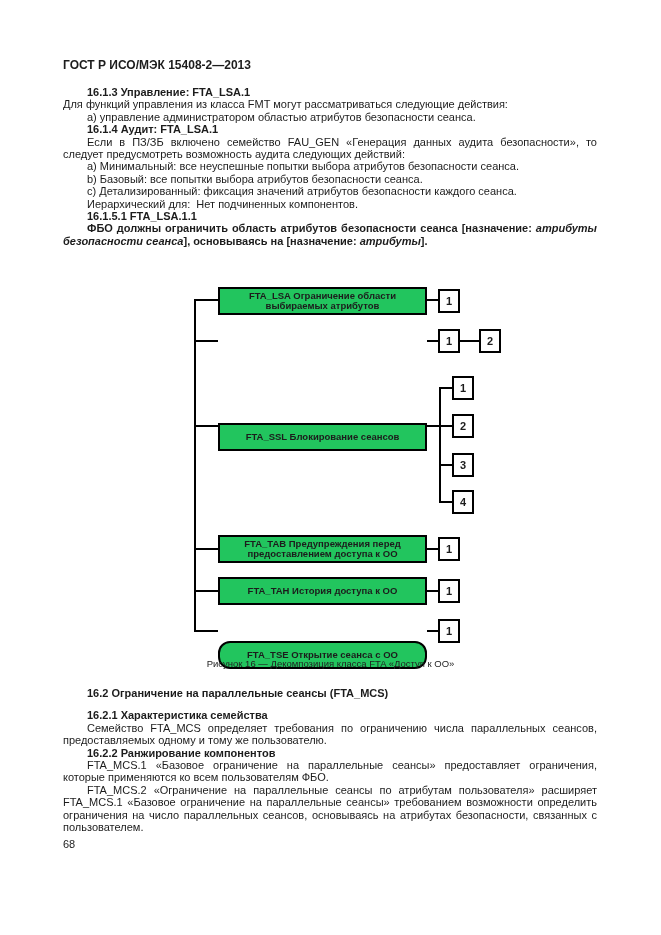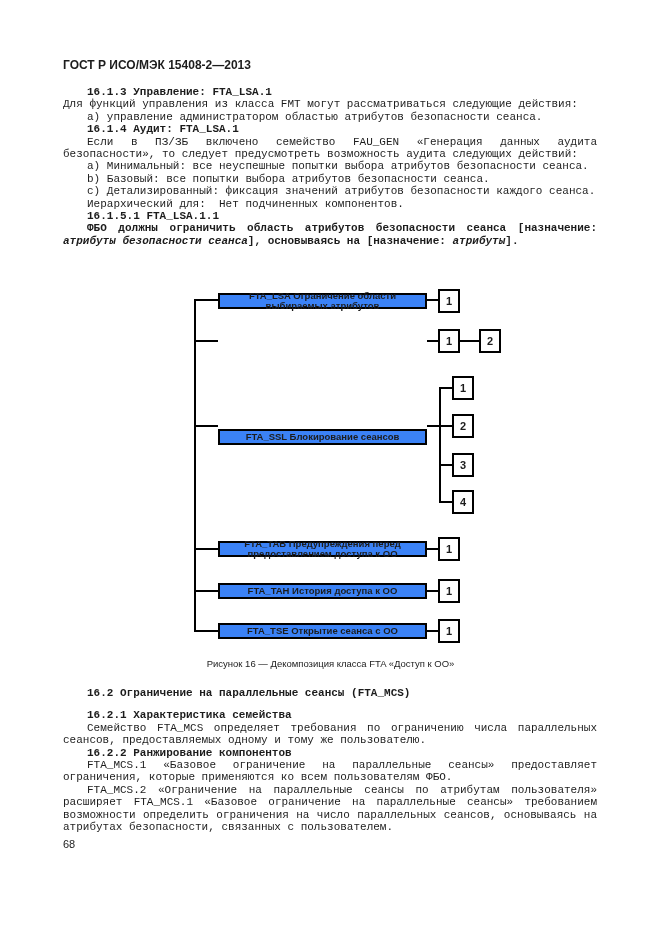--- a/index.html
+++ b/index.html
@@ -2,33 +2,33 @@
 <html><head>
 <meta charset="utf-8">
 <style>
   html,body{margin:0;padding:0;background:#ffffff;}
   .page{
     position:relative;width:661px;height:935px;background:#fff;overflow:hidden;
     font-family:"Liberation Sans", sans-serif;font-size:11px;line-height:12.4px;color:#1c1c1c;
   }
   .running-head{position:absolute;left:63px;top:59px;font-weight:bold;font-size:12px;}
   .sec{position:absolute;left:63px;width:534px;}
-  .sec p{margin:0;text-align:justify;font-family:Liberation Mono, monospace;}
+  .sec p{margin:0;text-align:justify;}
   .in{text-indent:24px;}
   .b{font-weight:bold;}
   .req{font-weight:bold;}
   .req i{font-style:italic;}
   .mb10{margin-bottom:10px !important;}
   
   .figure{position:absolute;left:0;top:0;width:661px;height:935px;pointer-events:none;}
   .ln{position:absolute;background:#000;}
   .fbox{
-    position:absolute;left:218px;width:209px;height:16px;border:2px solid #000;box-sizing:border-box;
+    position:absolute;left:218px;width:209px;height:28px;border:2px solid #000;box-sizing:border-box;
     display:flex;align-items:center;justify-content:center;text-align:center;
-    font-weight:bold;font-size:9.5px;line-height:10.5px;padding:0 4px;background:#3b82f6;margin-top:6px;
+    font-weight:bold;font-size:9.5px;line-height:10.5px;padding:0 4px;background:#22c55e;
   }
   .csq{
     position:absolute;width:22px;height:24px;border:2px solid #000;box-sizing:border-box;
     display:flex;align-items:center;justify-content:center;
     font-weight:bold;font-size:11px;background:#fff;
   }
   .caption{position:absolute;left:0;top:658px;width:661px;text-align:center;font-size:9.5px;color:#222;}
   .pagenum{position:absolute;left:63px;top:838px;font-size:11px;}
 </style>
 </head>
@@ -83,21 +83,21 @@
     <div class="fbox" style="top:535px;">FTA_TAB Предупреждения перед предоставлением доступа к ОО</div>
     <div class="ln" style="left:427px;top:548px;width:11px;height:2px;"></div>
     <div class="csq" style="left:438px;top:537px;">1</div>
 
     <div class="ln" style="left:194px;top:590px;width:24px;height:2px;"></div>
     <div class="fbox" style="top:577px;">FTA_TAH История доступа к ОО</div>
     <div class="ln" style="left:427px;top:590px;width:11px;height:2px;"></div>
     <div class="csq" style="left:438px;top:579px;">1</div>
 
     <div class="ln" style="left:194px;top:630px;width:24px;height:2px;"></div>
-    <div class="fbox" style="top:617px;">FTA_TSE Открытие сеанса с ОО</div>
+    <div class="fbox" style="top:641px;border-radius:12px;">FTA_TSE Открытие сеанса с ОО</div>
     <div class="ln" style="left:427px;top:630px;width:11px;height:2px;"></div>
     <div class="csq" style="left:438px;top:619px;">1</div>
   </div>
 
   <div class="caption">Рисунок 16 — Декомпозиция класса FTA «Доступ к ОО»</div>
 
   <div class="sec" style="top:687px;">
     <p class="b in mb10">16.2  Ограничение на параллельные сеансы (FTA_MCS)</p>
     <p class="b in">16.2.1  Характеристика семейства</p>
     <p class="in">Семейство FTA_MCS определяет требования по ограничению числа параллельных сеансов, предоставляемых одному и тому же пользователю.</p>

